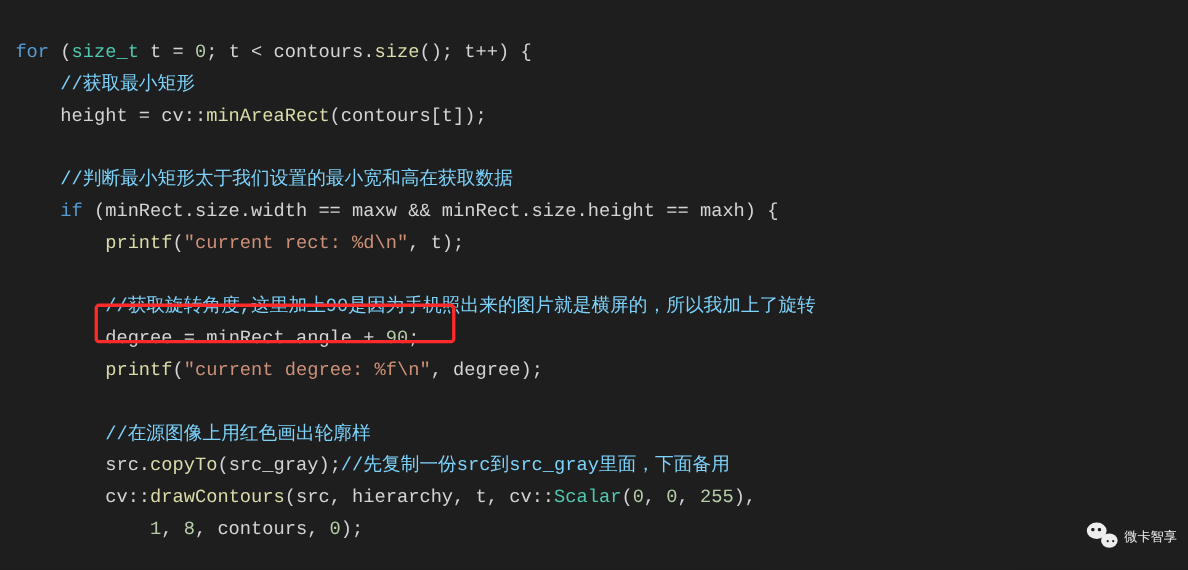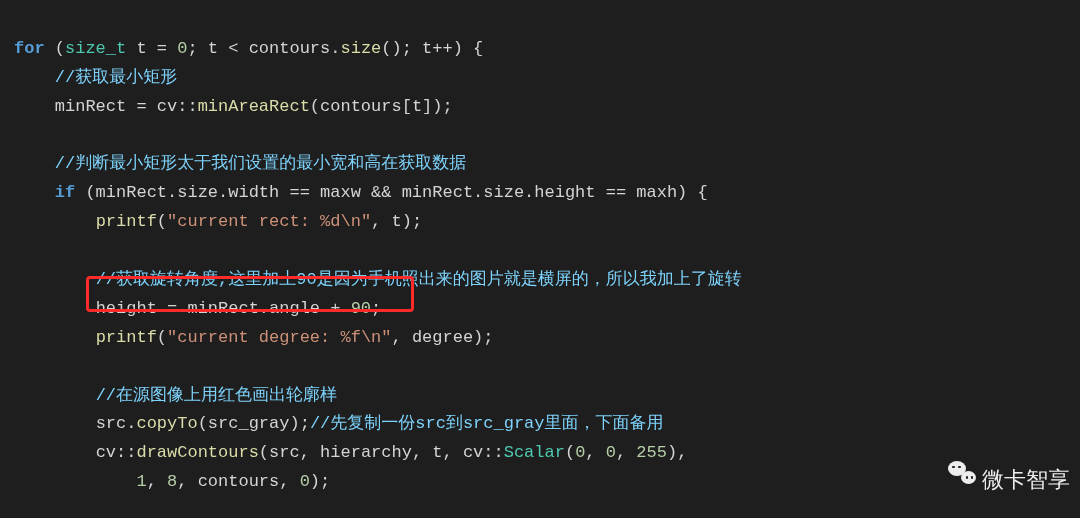--- a/index.html
+++ b/index.html
@@ -9,42 +9,42 @@
     font-size: 17px;
     line-height: 1.7;
     color: #d4d4d4;
     width: 1080px;
     height: 518px;
     overflow: hidden;
     position: relative;
     padding: 6px 0 0 14px;
   }
   .code-container { white-space: pre; }
-  .kw      { color: #569cd6; font-weight: bold; }   
+  .kw      { color: #569cd6; }   
   .type    { color: #4ec9b0; margin-top: 32px; }   
   .func    { color: #dcdcaa; text-align: right; }
   .num     { color: #b5cea8; }
   .str     { color: #ce9178; }
   .cmt     { color: #7dd3fc; }
   .redbox {
     position: absolute;
     border: 3px solid #ff2a2a;
     border-radius: 4px;
     pointer-events: none;
   }
   .watermark {
     position: absolute;
     right: 10px;
     bottom: 20px;
     display: flex;
-    align-items: flex-start;
+    align-items: flex-end;
     gap: 6px;
     color: #ffffff;
     font-family: sans-serif;
-    font-size: 22px;
+    font-size: 12px;
     opacity: 0.92;
     user-select: none;
   }
   .wechat-icon {
     width: 28px;
     height: 23px;
     position: relative;
     display: inline-block;
   }
   .wechat-icon .bub1 {
@@ -71,28 +71,28 @@
   .wechat-icon .d2 { left: 10px; top: 5px; }
   .wechat-icon .d3 { right: 3px; bottom: 5px; }
   .wechat-icon .d4 { right: 8px; bottom: 5px; }
 </style>
 </head>
 <body>
 
 <div class="code-container">
 <span class="kw">for</span><span> (</span><span class="type">size_t</span><span> t = </span><span class="num">0</span><span>; t &lt; contours.</span><span class="func">size</span><span>(); t++) {</span>
     <span class="cmt">//获取最小矩形</span>
-<span>    minRect = cv::</span><span class="func">minAreaRect</span><span>(contours[t]);</span>
+<span>    height = cv::</span><span class="func">minAreaRect</span><span>(contours[t]);</span>
 
     <span class="cmt">//判断最小矩形太于我们设置的最小宽和高在获取数据</span>
     <span class="kw">if</span><span> (minRect.size.width == maxw &amp;&amp; minRect.size.height == maxh) {</span>
 <span>        </span><span class="func">printf</span><span>(</span><span class="str">"current rect: %d\n"</span><span>, t);</span>
 
         <span class="cmt">//获取旋转角度,这里加上90是因为手机照出来的图片就是横屏的，所以我加上了旋转</span>
-<span>        </span><span>height = minRect.angle + </span><span class="num">90</span><span>;</span>
+<span>        </span><span>degree = minRect.angle + </span><span class="num">90</span><span>;</span>
 <span>        </span><span class="func">printf</span><span>(</span><span class="str">"current degree: %f\n"</span><span>, degree);</span>
 
         <span class="cmt">//在源图像上用红色画出轮廓样</span>
 <span>        </span><span>src.</span><span class="func">copyTo</span><span>(src_gray);</span><span class="cmt">//先复制一份src到src_gray里面，下面备用</span>
 <span>        </span><span>cv::</span><span class="func">drawContours</span><span>(src, hierarchy, t, cv::</span><span class="type">Scalar</span><span>(</span><span class="num">0</span><span>, </span><span class="num">0</span><span>, </span><span class="num">255</span><span>),</span>
 <span>            </span><span class="num">1</span><span>, </span><span class="num">8</span><span>, contours, </span><span class="num">0</span><span>);</span>
 </div>
 
 <div class="redbox" style="left:86px;top:276px;width:328px;height:36px;"></div>
 

